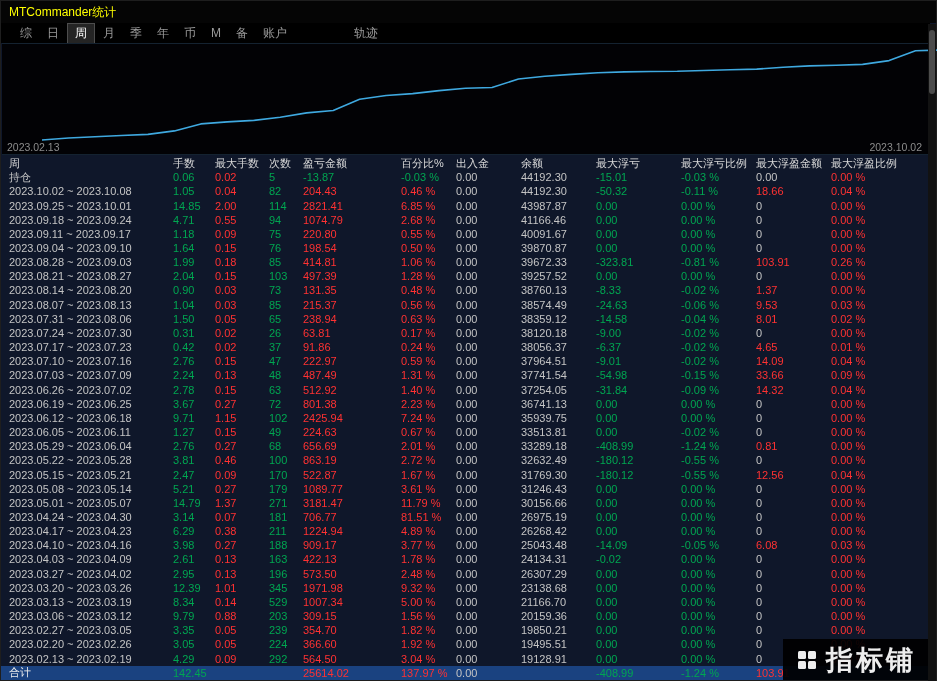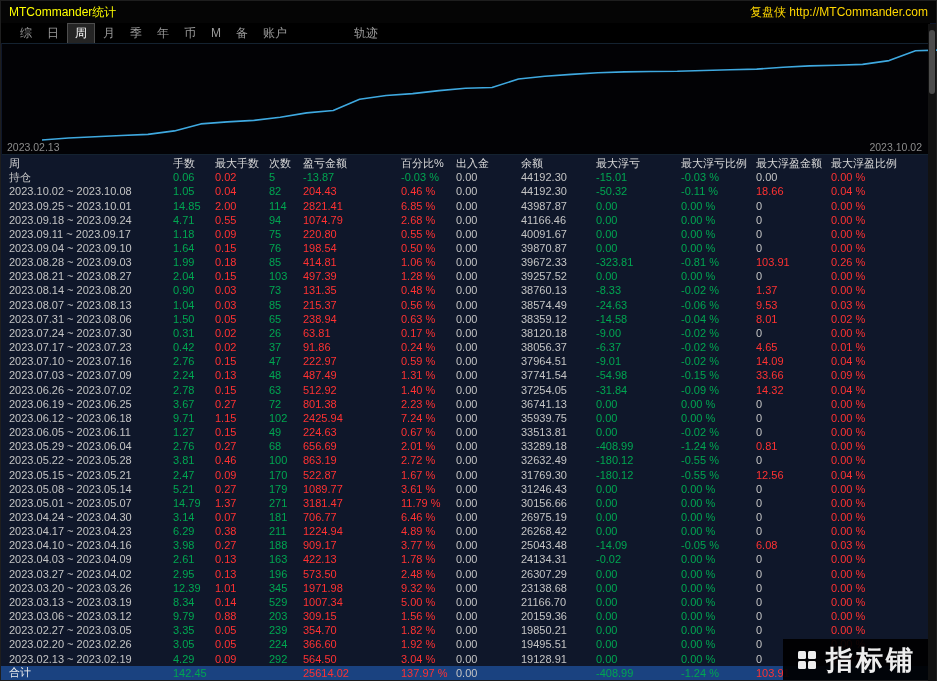--- a/index.html
+++ b/index.html
@@ -50,21 +50,20 @@
   .wm-text { color:#ffffff; font-size:27px; font-weight:bold; letter-spacing:3px; opacity:.93; }
   .wm-icon svg { display:block; opacity:.93; }
 </style>
 </head>
 <body>
 
 <div class="window">
 
   <div class="titlebar">
     <span class="app-title">MTCommander统计</span>
-    <span class="brand">复盘侠 http://MTCommander.com</span>
   </div>
 
   <div class="menubar">
     <span id="menu-items" style="display:flex;align-items:center">
         <span class="menu-item">综</span>
         <span class="menu-item">日</span>
         <span class="menu-item selected">周</span>
         <span class="menu-item">月</span>
         <span class="menu-item">季</span>
         <span class="menu-item">年</span>
@@ -435,21 +434,21 @@
           <span class="td c9 green">0.00 %</span>
           <span class="td c10 gray">0</span>
           <span class="td c11 red">0.00 %</span>
         </div>
         <div class="tr">
           <span class="td c0 gray">2023.04.24 ~ 2023.04.30</span>
           <span class="td c1 green">3.14</span>
           <span class="td c2 red">0.07</span>
           <span class="td c3 green">181</span>
           <span class="td c4 red">706.77</span>
-          <span class="td c5 red">6.46 %</span>
+          <span class="td c5 red">81.51 %</span>
           <span class="td c6 gray">0.00</span>
           <span class="td c7 gray">26975.19</span>
           <span class="td c8 green">0.00</span>
           <span class="td c9 green">0.00 %</span>
           <span class="td c10 gray">0</span>
           <span class="td c11 red">0.00 %</span>
         </div>
         <div class="tr">
           <span class="td c0 gray">2023.04.17 ~ 2023.04.23</span>
           <span class="td c1 green">6.29</span>

